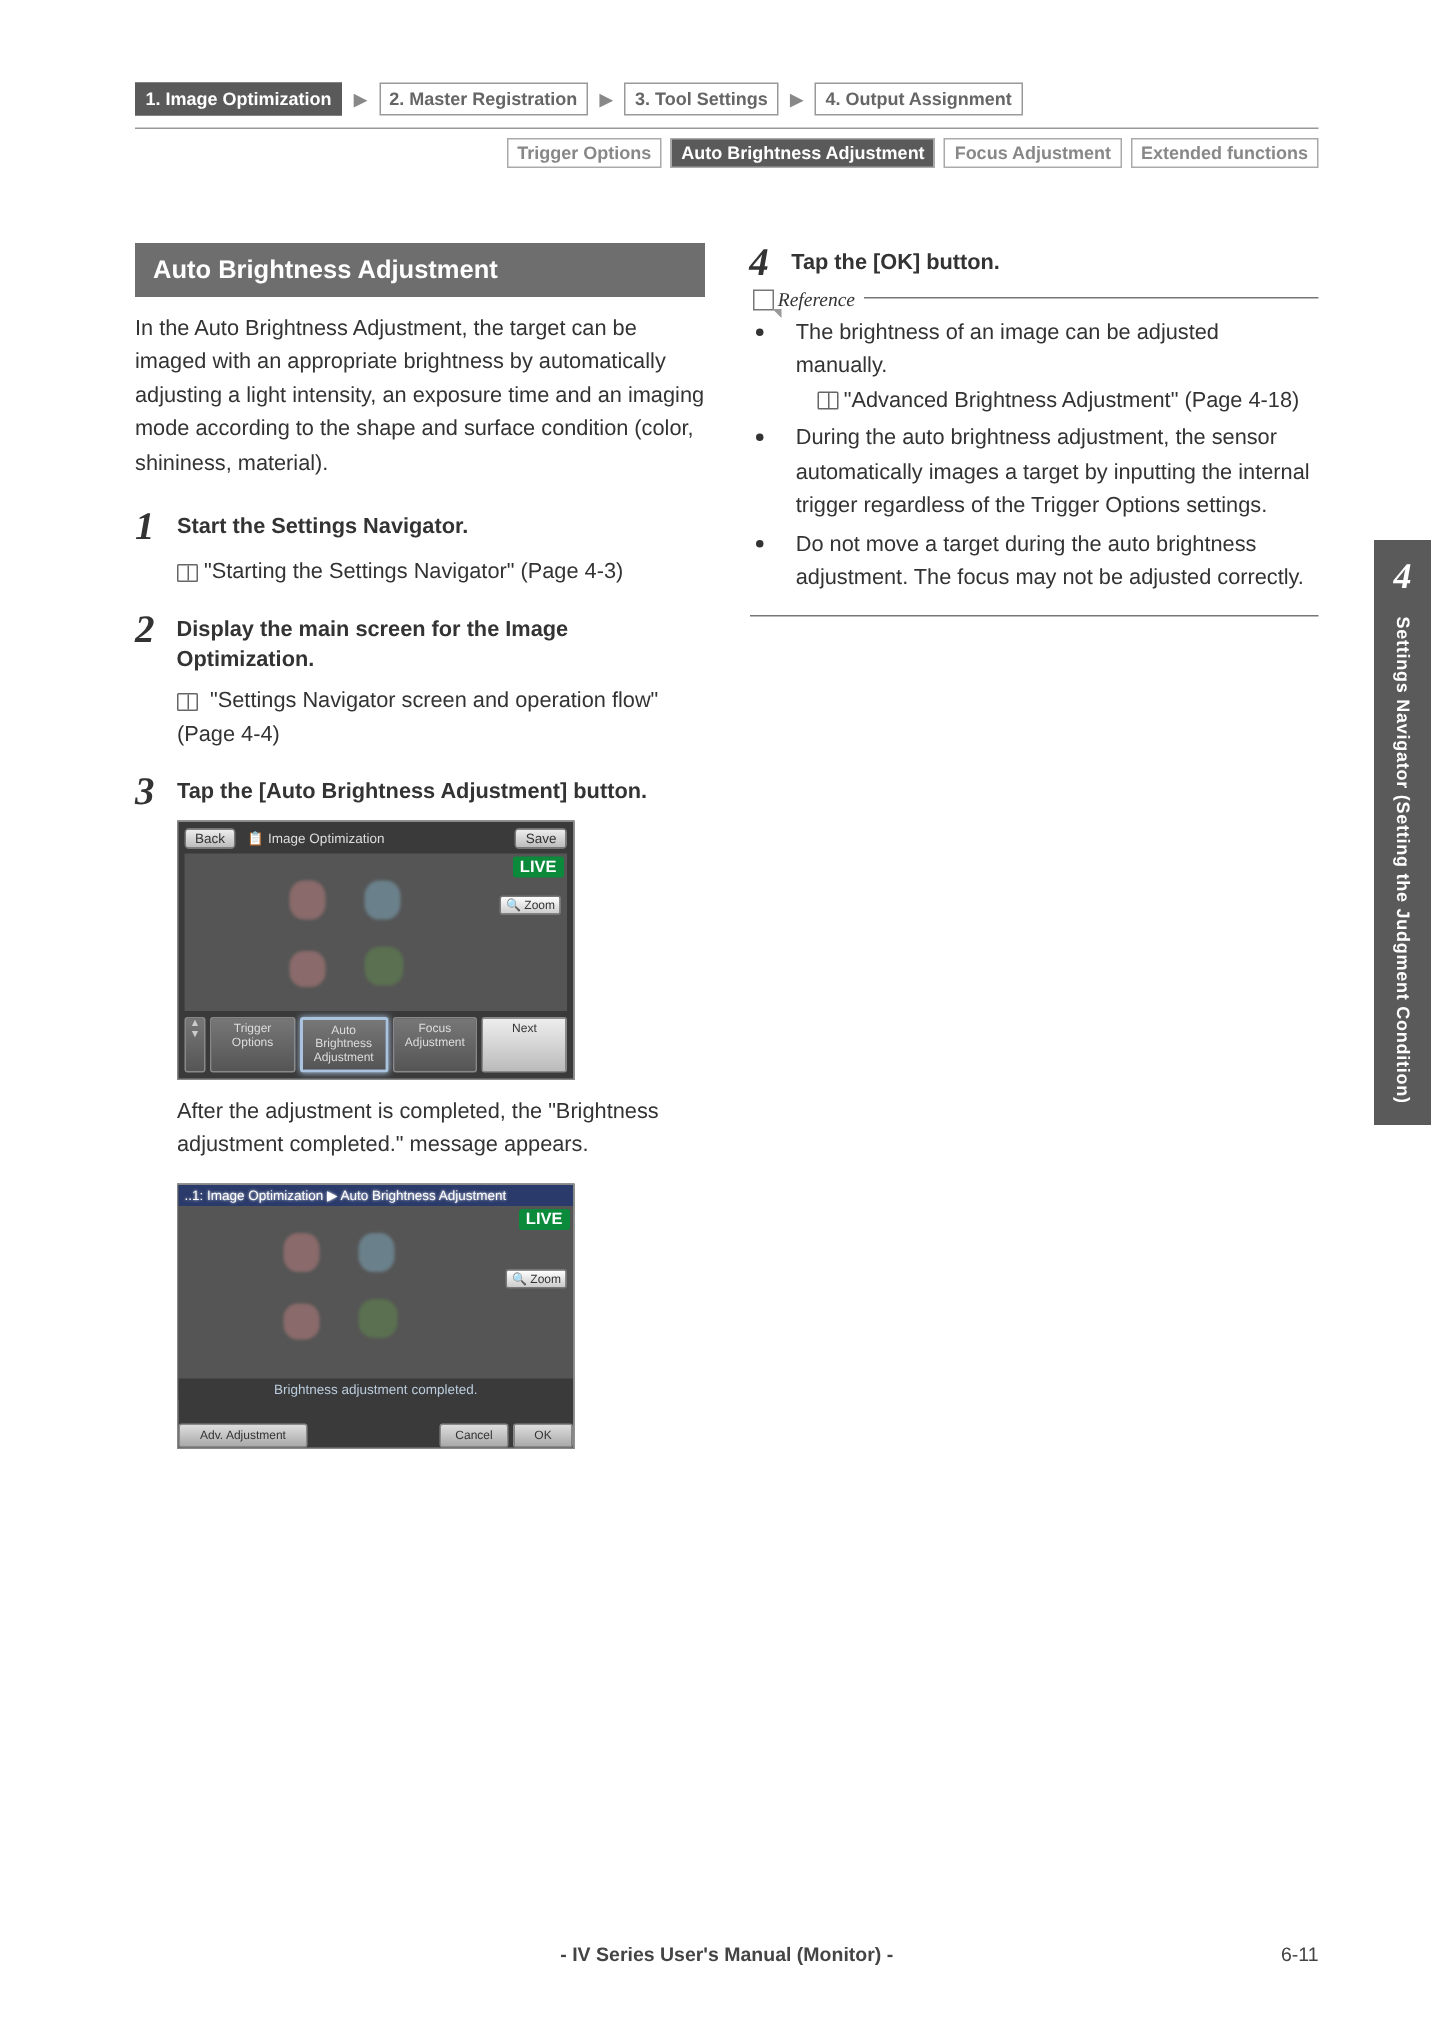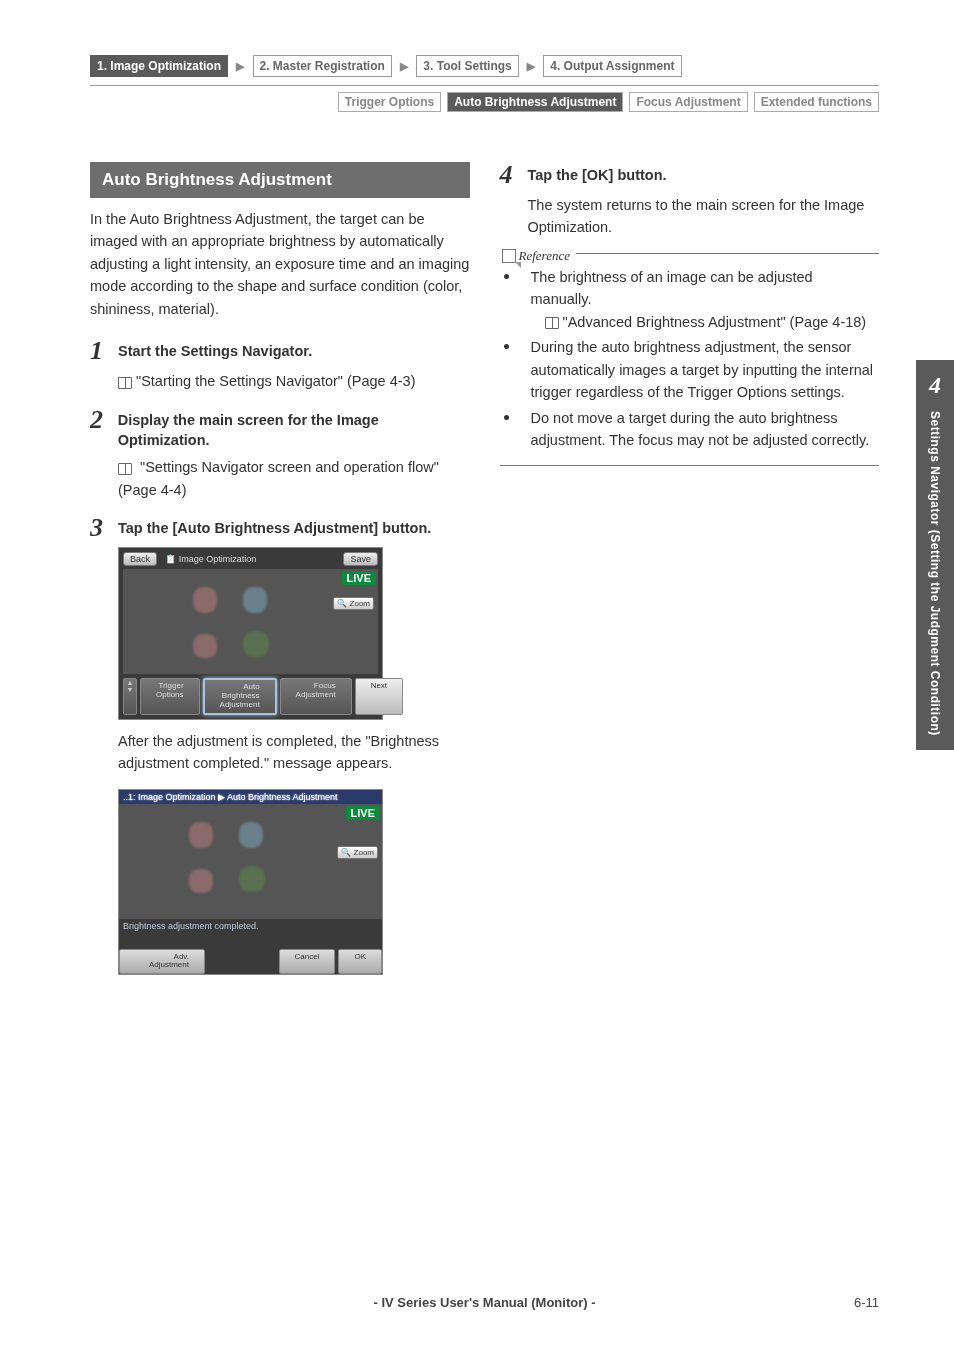--- a/index.html
+++ b/index.html
@@ -189,22 +189,22 @@
   .scr-footer {
     display: flex;
     gap: 3px;
     margin-top: 4px;
   }
   .small-btn {
     flex: 1;
     background: linear-gradient(#777,#555);
     color: #ddd;
     font-size: 8px;
-    text-align: right;
-    padding: 3px 15px;
+    text-align: center;
+    padding: 3px 0;
     border: 1px solid #888;
     border-radius: 2px;
     line-height: 1.1;
   }
   .small-btn.highlight {
     border: 2px solid #aac4e0;
     box-shadow: 0 0 4px #aac4e0;
   }
   .small-btn.next {
     background: linear-gradient(#eee,#bbb);
@@ -225,20 +225,21 @@
     color: #fff;
     font-size: 9px;
     padding: 2px 4px;
     text-shadow: 0 0 2px #fff;
   }
   .status-bar {
     background: #3a3a3a;
     color: #bcd;
     font-size: 9px;
     padding: 2px 4px;
+    text-align: center;
   }
   .scr2-footer {
     display: flex;
     gap: 3px;
     margin-top: 16px;
   }
   .scr2-footer .small-btn { background: linear-gradient(#ddd,#aaa); color:#333; }
   .reference-box {
     position: relative;
     border-top: 1px solid #777;
@@ -427,21 +428,20 @@
         </div>
       </div>
     </div>
 
     <div class="col">
 
       <div class="step">
         <div class="step-num">4</div>
         <div class="step-title">Tap the [OK] button.</div>
       </div>
-      <div class="step-body">The system returns to the main screen for the Image Optimization.</div>
 
       <div class="reference-box">
         <div class="reference-label">
           <span class="box"><span class="corner"></span></span><span class="txt">Reference</span>
         </div>
 
         <div class="bullet">
           <div class="dot"></div>
           <div>
             <div>The brightness of an image can be adjusted manually.</div>

